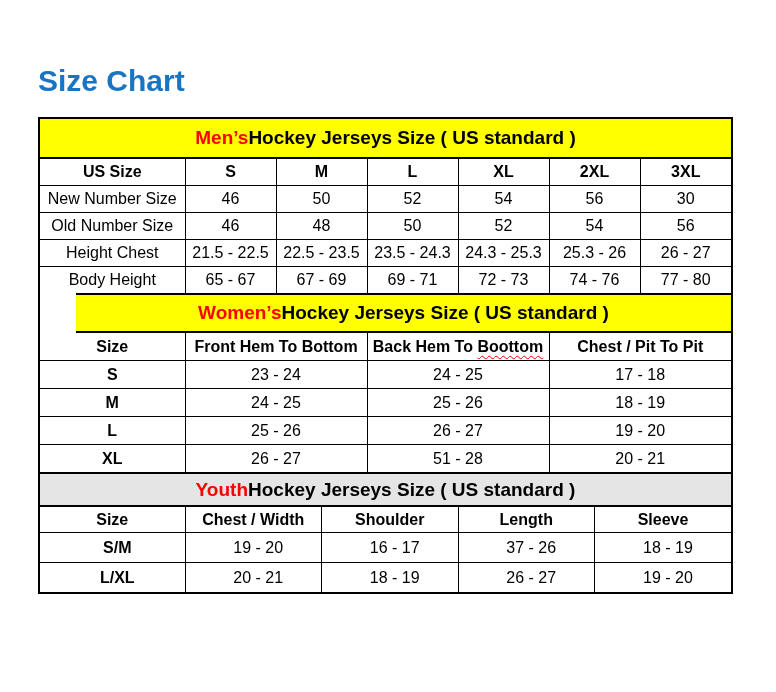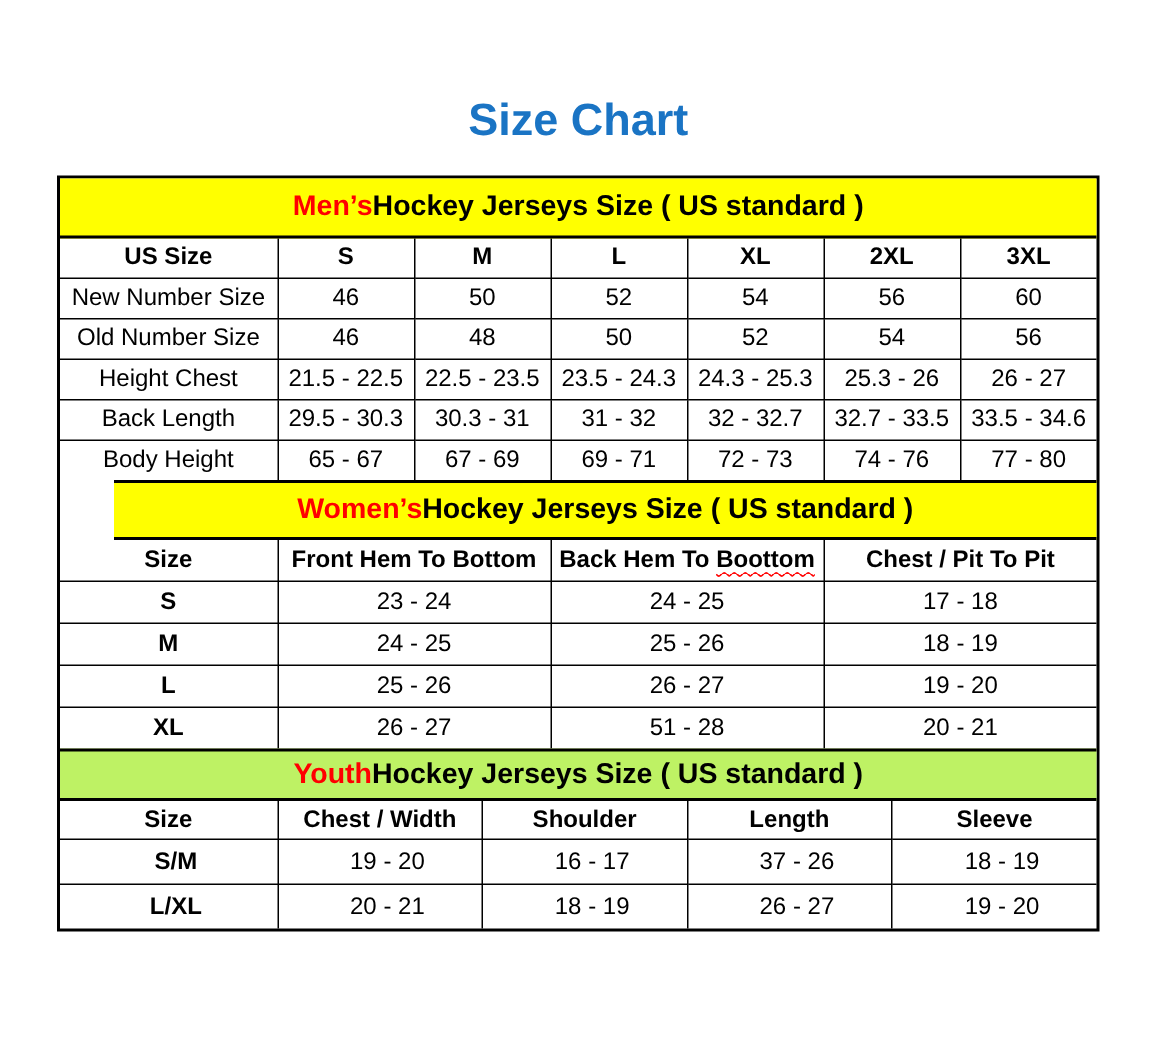--- a/index.html
+++ b/index.html
@@ -10,21 +10,21 @@
   body {
     width: 776px;
     height: 692px;
     overflow: hidden;
     font-family: "Liberation Sans", sans-serif;
     color: #000000;
   }
   .page-title {
     margin: 64px 0 0 38px;
     width: 695px;
-    text-align: center;
+    text-align: left;
     font-size: 30px;
     font-weight: bold;
     letter-spacing: 0px;
   }
   .sheet {
     margin: 19px 0 0 38px;
     width: 695px;
     border: 2px solid #000000;
     box-sizing: border-box;
   }
@@ -106,48 +106,39 @@
           <td>2XL</td>
           <td>3XL</td>
         </tr>
         <tr class="body-row">
           <td>New Number Size</td>
           <td>46</td>
           <td>50</td>
           <td>52</td>
           <td>54</td>
           <td>56</td>
-          <td>60</td>
+          <td>30</td>
         </tr>
         <tr class="body-row">
           <td>Old Number Size</td>
           <td>46</td>
           <td>48</td>
           <td>50</td>
           <td>52</td>
           <td>54</td>
           <td>56</td>
         </tr>
         <tr class="body-row">
           <td>Height Chest</td>
           <td>21.5 - 22.5</td>
           <td>22.5 - 23.5</td>
           <td>23.5 - 24.3</td>
           <td>24.3 - 25.3</td>
           <td>25.3 - 26</td>
           <td>26 - 27</td>
-        </tr>
-        <tr class="body-row">
-          <td>Back Length</td>
-          <td>29.5 - 30.3</td>
-          <td>30.3 - 31</td>
-          <td>31 - 32</td>
-          <td>32 - 32.7</td>
-          <td>32.7 - 33.5</td>
-          <td>33.5 - 34.6</td>
         </tr>
         <tr class="body-row">
           <td>Body Height</td>
           <td>65 - 67</td>
           <td>67 - 69</td>
           <td>69 - 71</td>
           <td>72 - 73</td>
           <td>74 - 76</td>
           <td>77 - 80</td>
         </tr>
@@ -190,21 +181,21 @@
           <td>19 - 20</td>
         </tr>
         <tr class="body-row">
           <td class="row-label">XL</td>
           <td>26 - 27</td>
           <td>51 - 28</td>
           <td>20 - 21</td>
         </tr>
       </tbody>
     </table>
-    <div class="section-band band-youth" style="background: #bef264;">
+    <div class="section-band band-youth" style="background: #e5e5e5;">
       <span style="color: rgb(255, 0, 0);">Youth</span>
       <span> Hockey Jerseys Size ( US standard )</span>
     </div>
     <table class="size-table tbl-youth">
       <colgroup>
         <col class="col-first">
         <col>
         <col>
         <col>
         <col>

